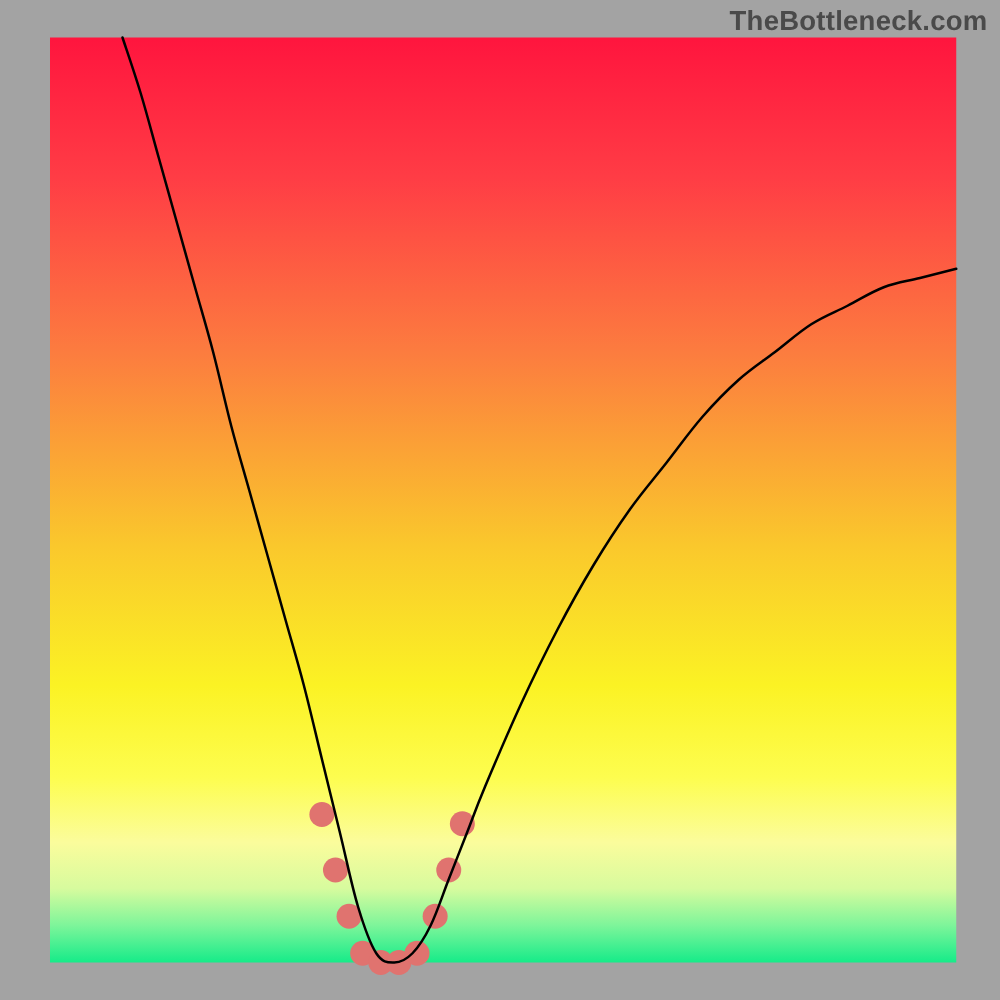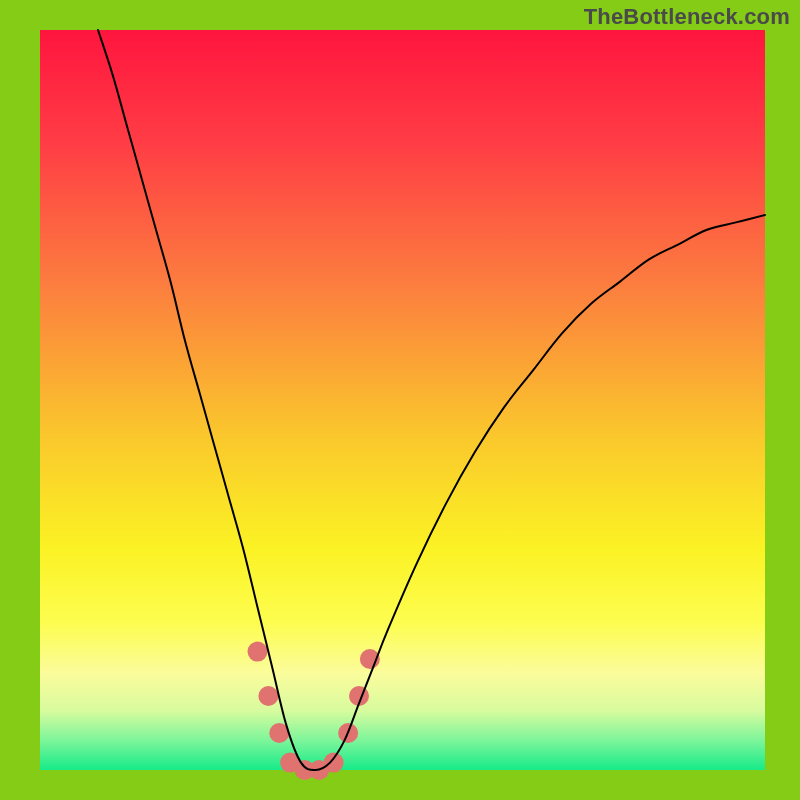--- a/index.html
+++ b/index.html
@@ -8,21 +8,21 @@
     width: 800px;
     height: 800px;
     background: #000;
     font-family: Arial, Helvetica, sans-serif;
     overflow: hidden;
   }
   .frame {
     position: relative;
     width: 800px;
     height: 800px;
-    background: #84cc16;
+    background: #a3a3a3;
   }
   .watermark {
     position: absolute;
     top: 4px;
     right: 10px;
     color: #4a4a4a;
     font-size: 22px;
     font-weight: 600;
     letter-spacing: 0.2px;
     z-index: 50;

